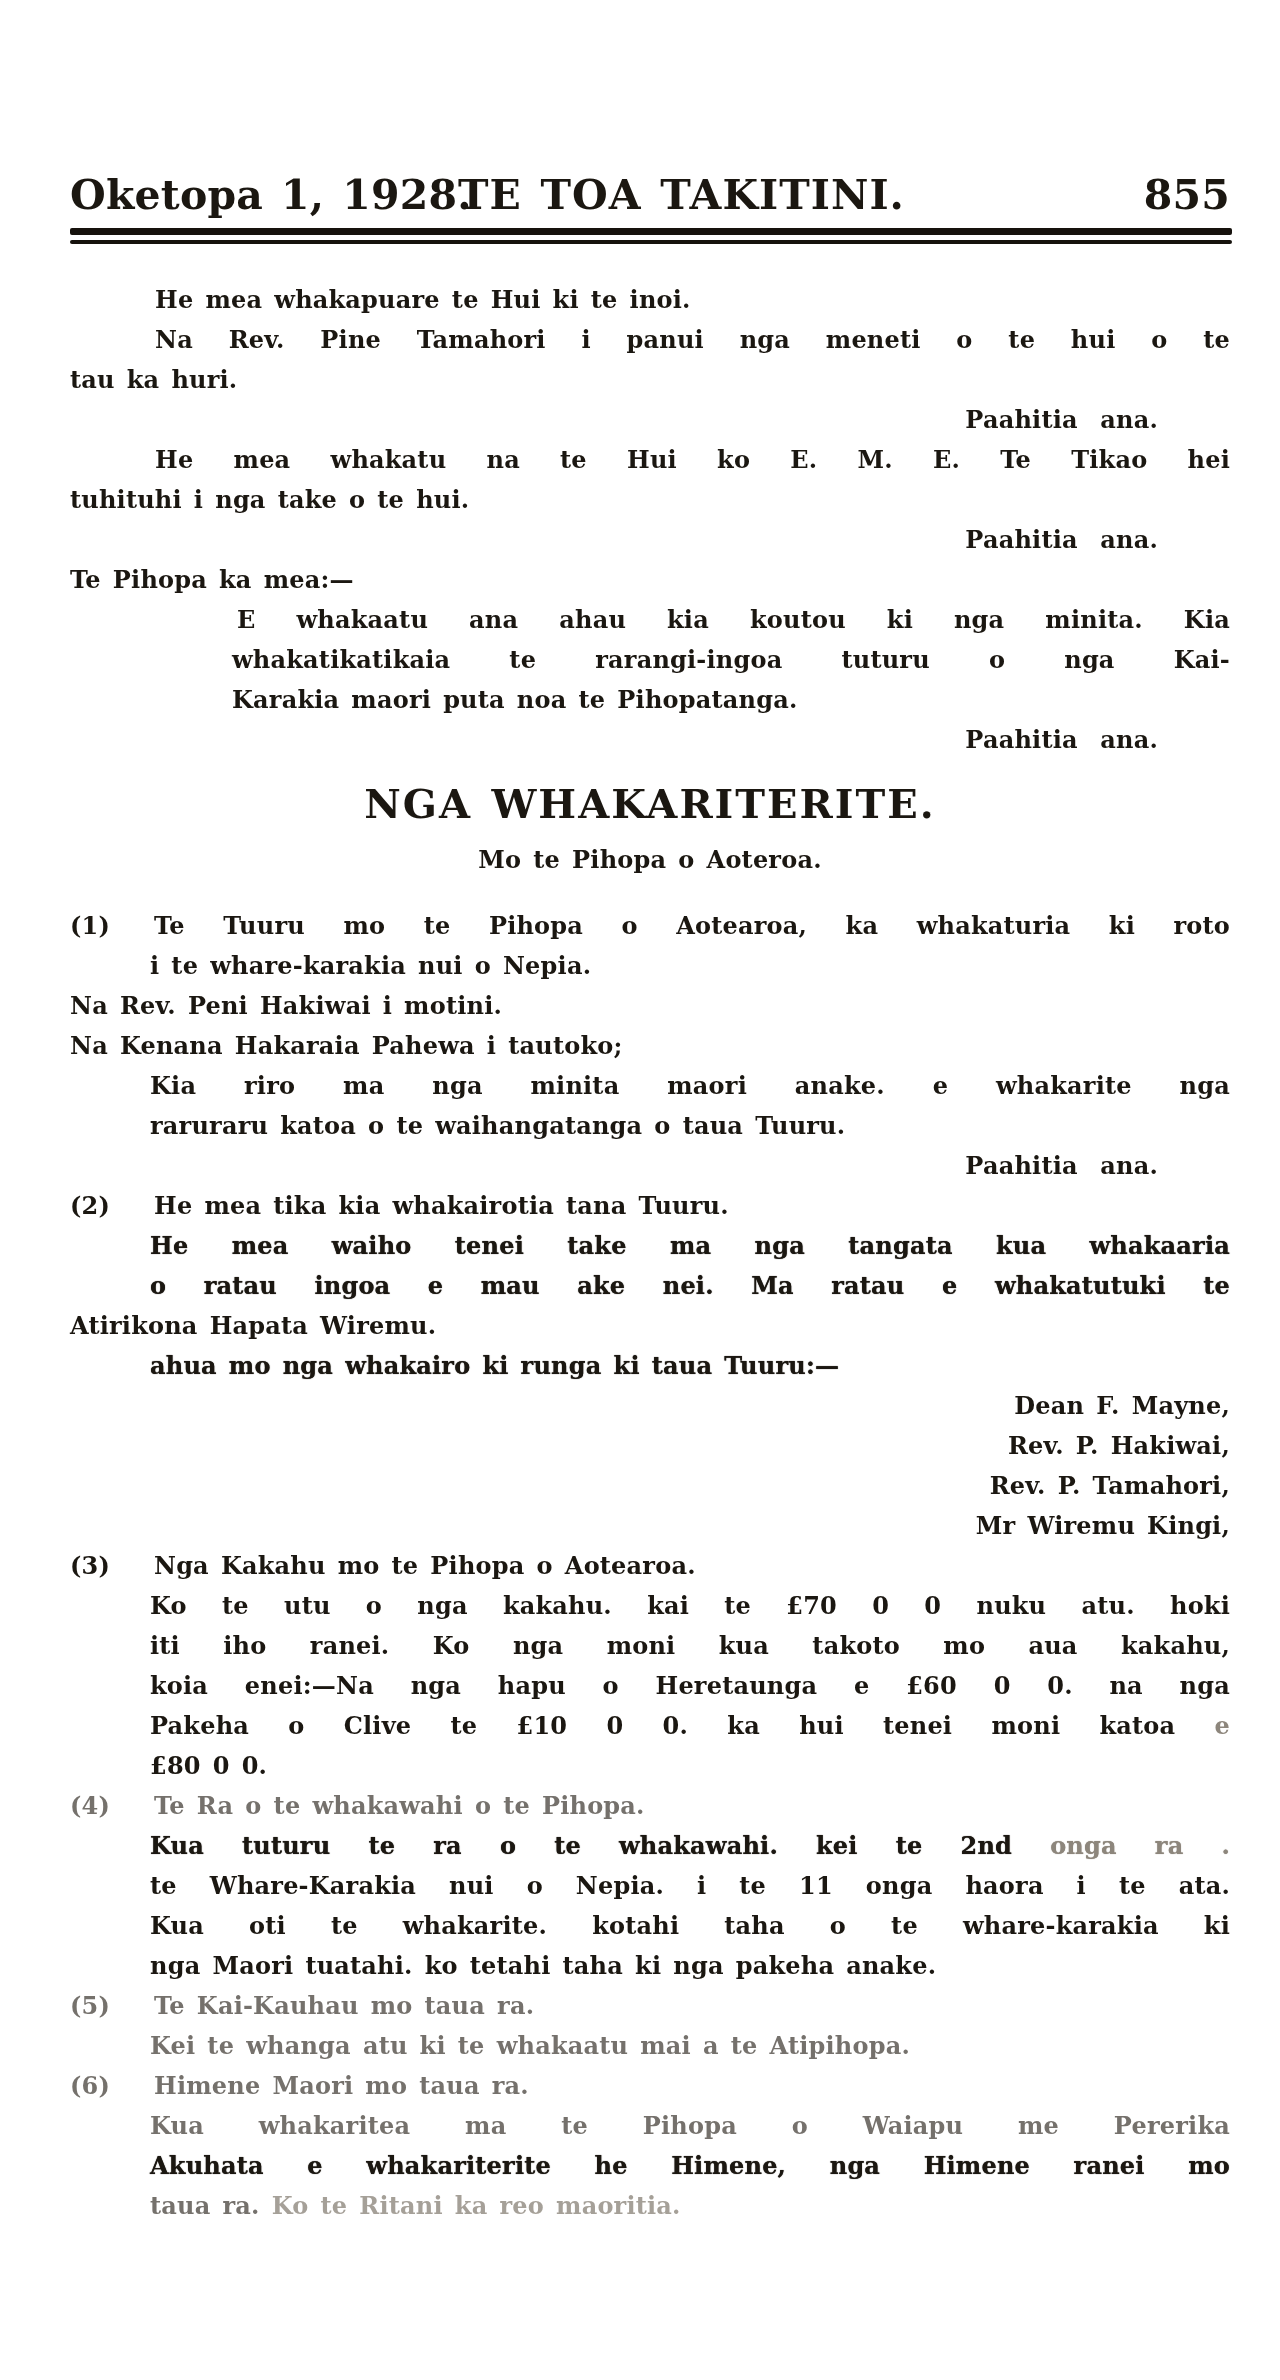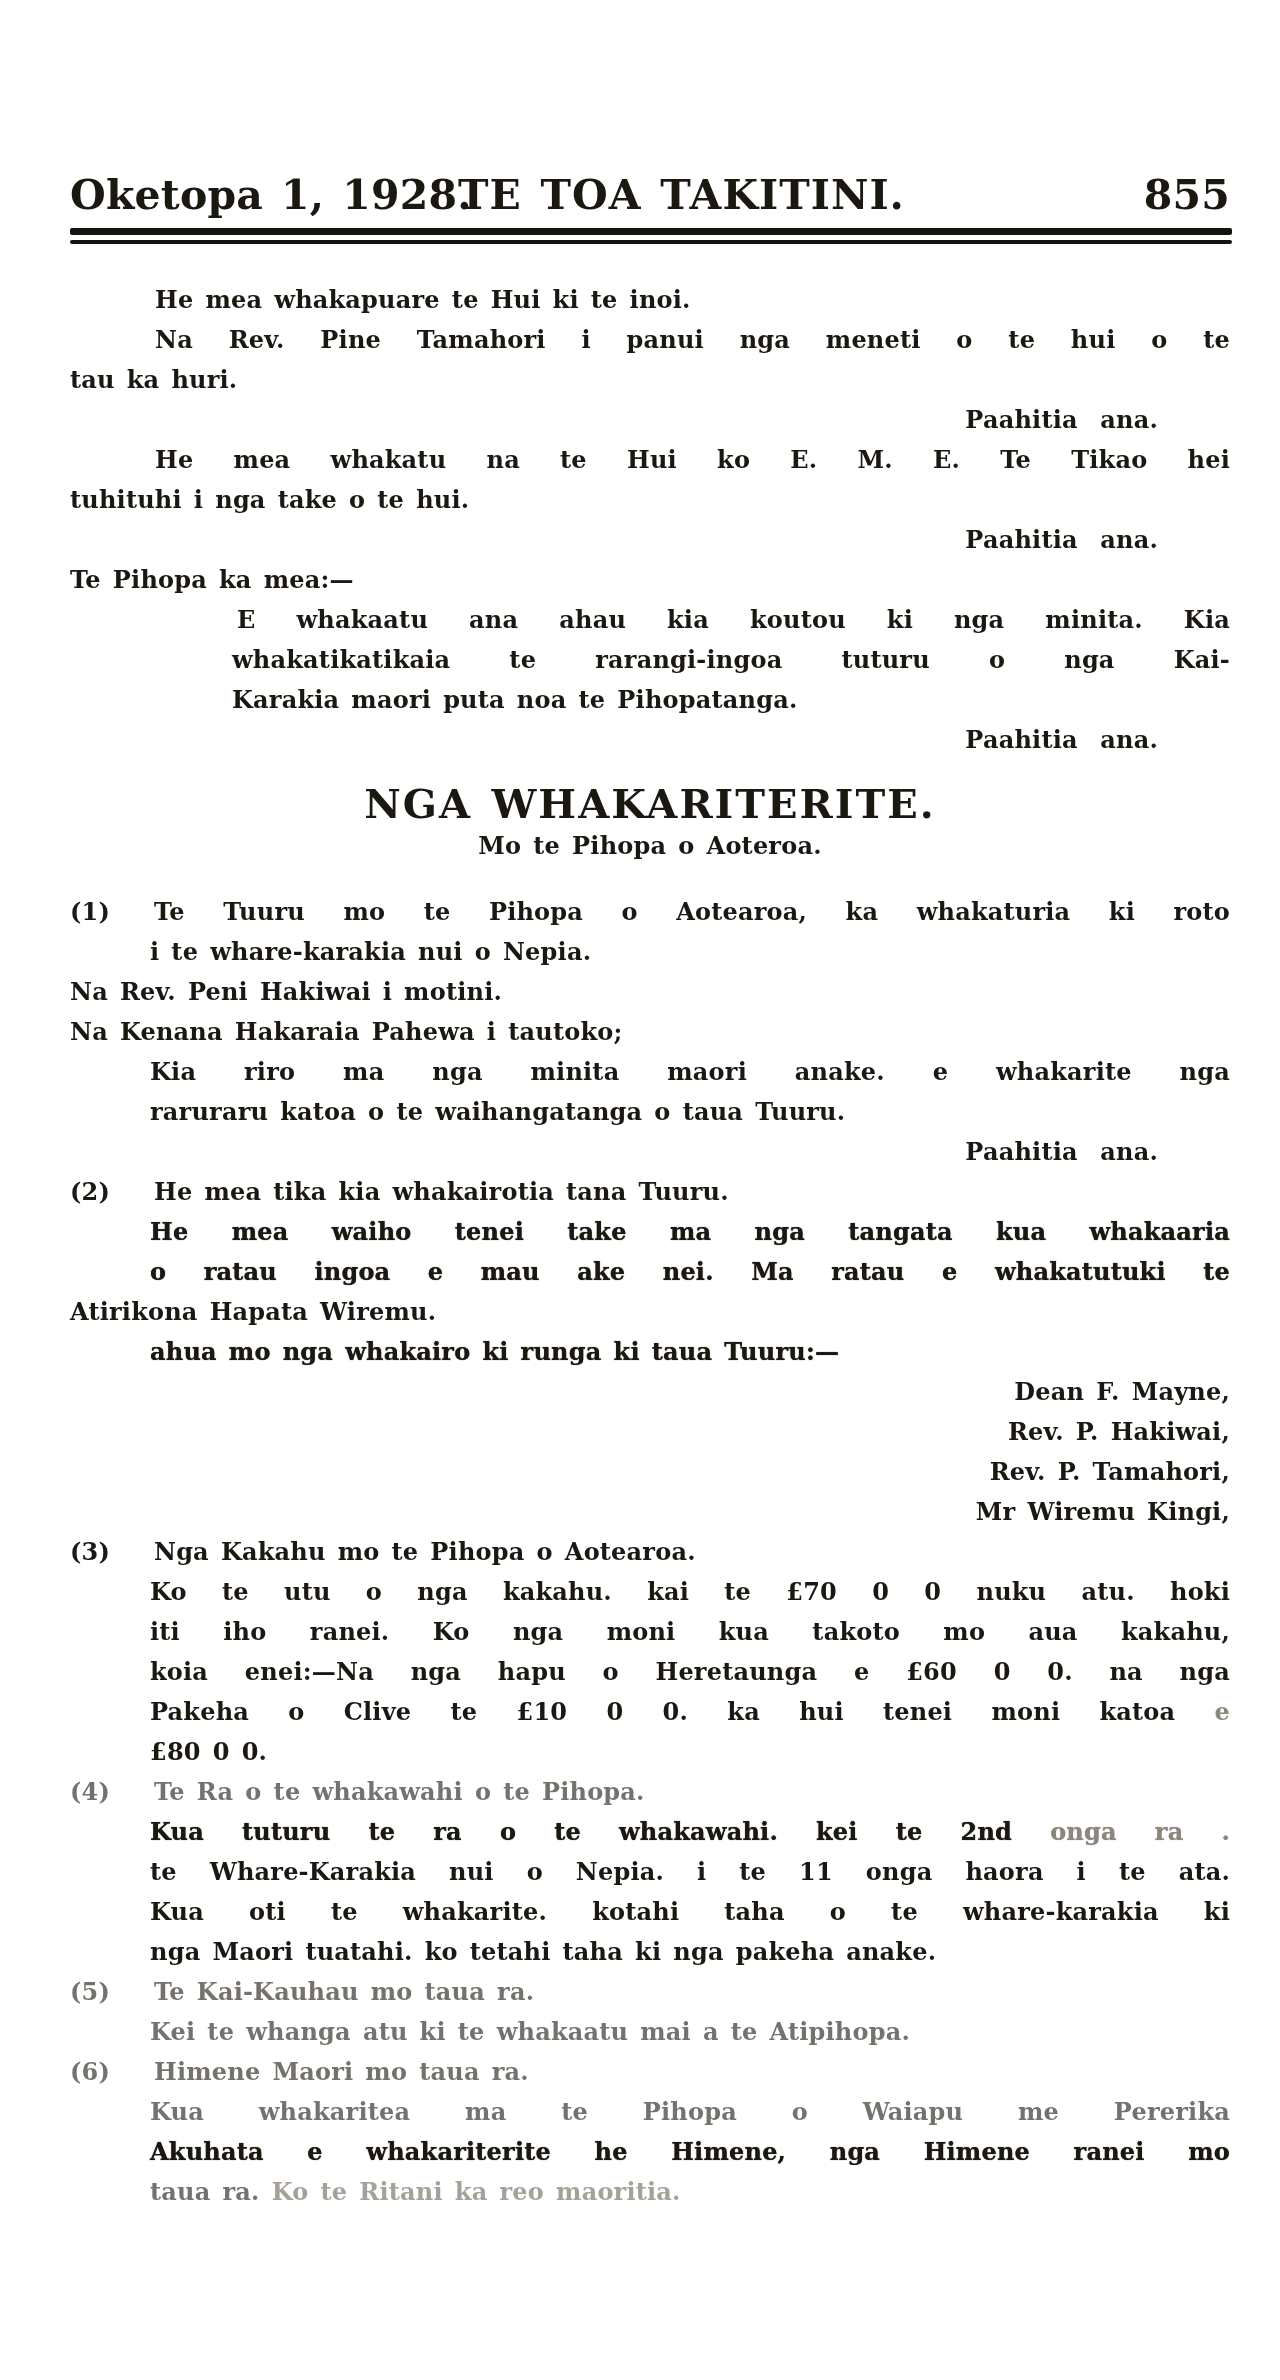--- a/index.html
+++ b/index.html
@@ -16,21 +16,21 @@
   .rule-b{height:4px;background:#16120d;margin-top:5px;border-radius:2px;}
   .bod{margin:36px 50px 0 70px;}
   .j{text-align:justify;text-align-last:justify;}
   .first{padding-left:85px;}
   .dqf{padding-left:167px;}
   .dq{padding-left:162px;}
   .q{padding-left:80px;}
   .right{text-align:right;padding-right:72px;word-spacing:14px;}
   .name{padding-left:320px;text-align:right;}
   .h1{text-align:center;font-size:40px;letter-spacing:2px;margin-top:24px;}
-  .h2{text-align:center;margin-top:2px;margin-bottom:26px;}
+  .h2{text-align:center;margin-top:16px;margin-bottom:26px;}
   .item{display:flex;}
   .mk{flex:0 0 84px;}
   .tx{flex:1;}
   .item.jx .tx{text-align:justify;text-align-last:justify;}
   .heavy{text-shadow:0 0 0.9px currentColor;}
   .light{color:#4f4a44;opacity:0.78;}
   .faded{color:#8d867c;}
 </style>
 </head>
 <body>

